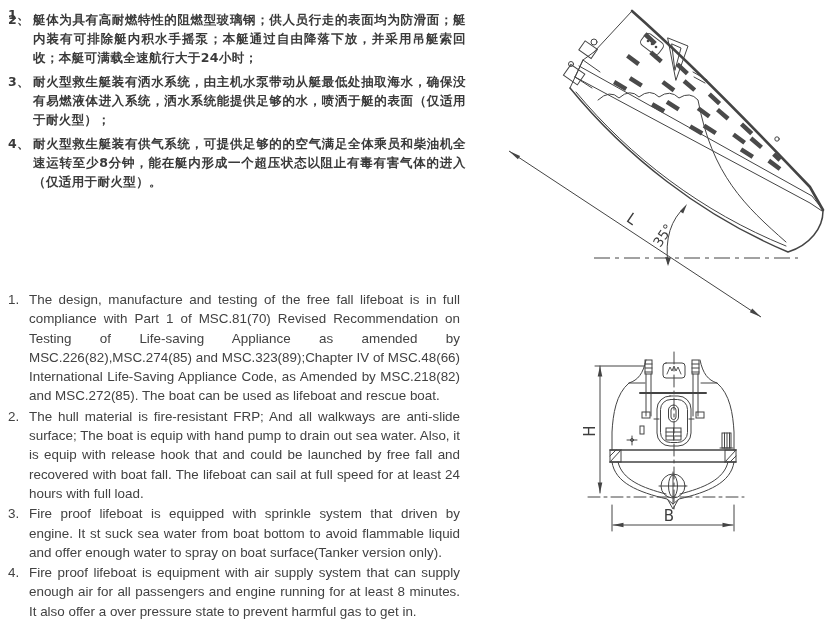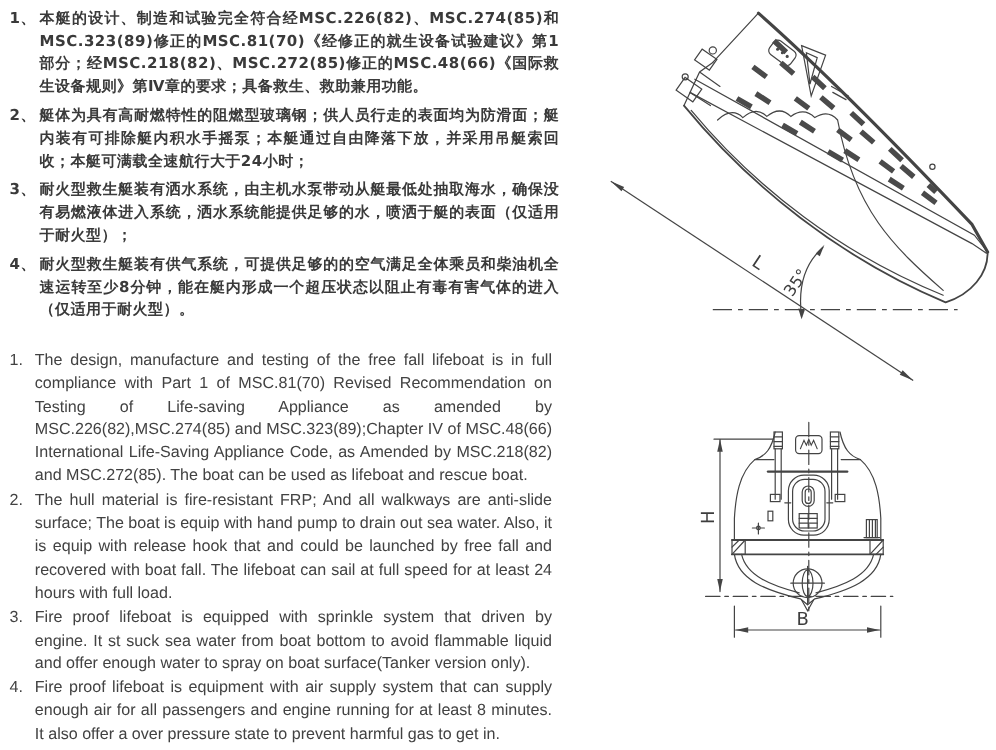--- a/index.html
+++ b/index.html
@@ -20,21 +20,20 @@
   svg text{font-family:"DejaVu Sans",sans-serif;fill:#3d3d3d;}
 </style>
 </head>
 <body>
 
 <div class="page">
 
   <div class="cn-block">
     <div class="cn-item">
       <span class="num">1、</span>
-      <span>本艇的设计、制造和试验完全符合经MSC.226(82)、MSC.274(85)和MSC.323(89)修正的MSC.81(70)《经修正的就生设备试验建议》第1部分；经MSC.218(82)、MSC.272(85)修正的MSC.48(66)《国际救生设备规则》第Ⅳ章的要求；具备救生、救助兼用功能。</span>
     </div>
     <div class="cn-item">
       <span class="num">2、</span>
       <span>艇体为具有高耐燃特性的阻燃型玻璃钢；供人员行走的表面均为防滑面；艇内装有可排除艇内积水手摇泵；本艇通过自由降落下放，并采用吊艇索回收；本艇可满载全速航行大于24小时；</span>
     </div>
     <div class="cn-item">
       <span class="num">3、</span>
       <span>耐火型救生艇装有洒水系统，由主机水泵带动从艇最低处抽取海水，确保没有易燃液体进入系统，洒水系统能提供足够的水，喷洒于艇的表面（仅适用于耐火型）；</span>
     </div>
     <div class="cn-item">

